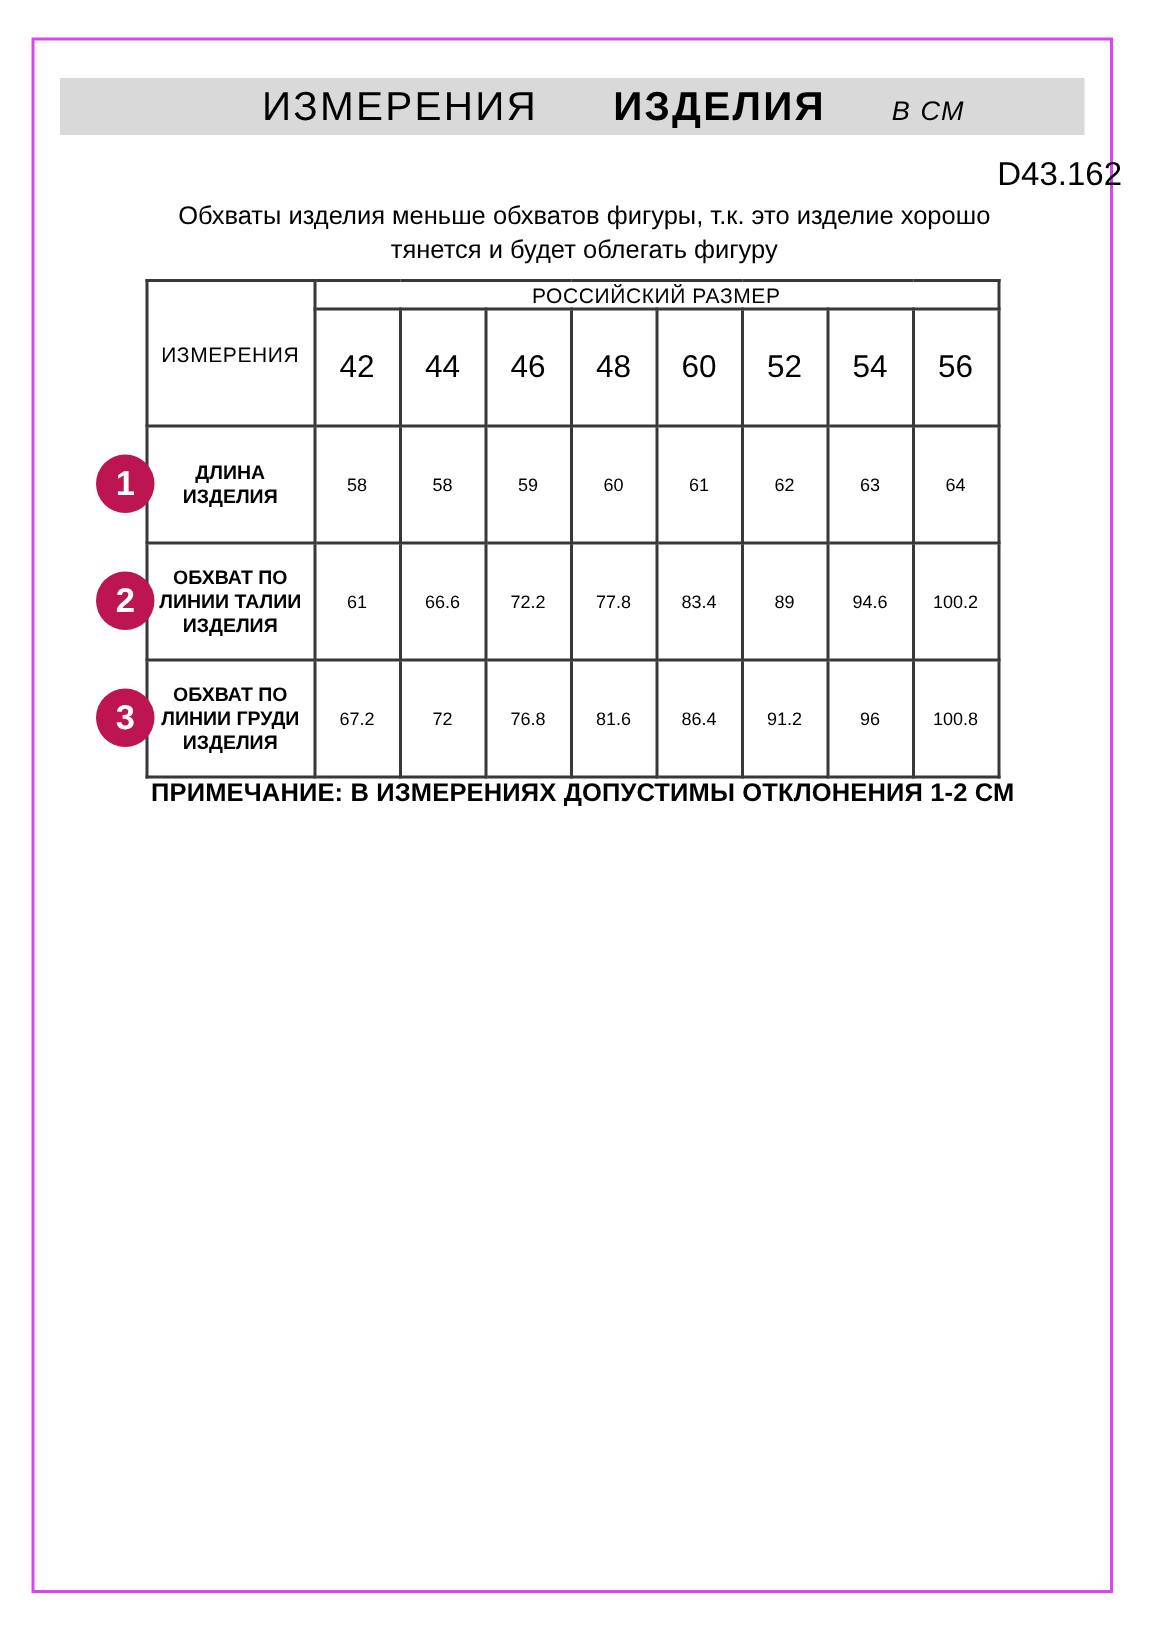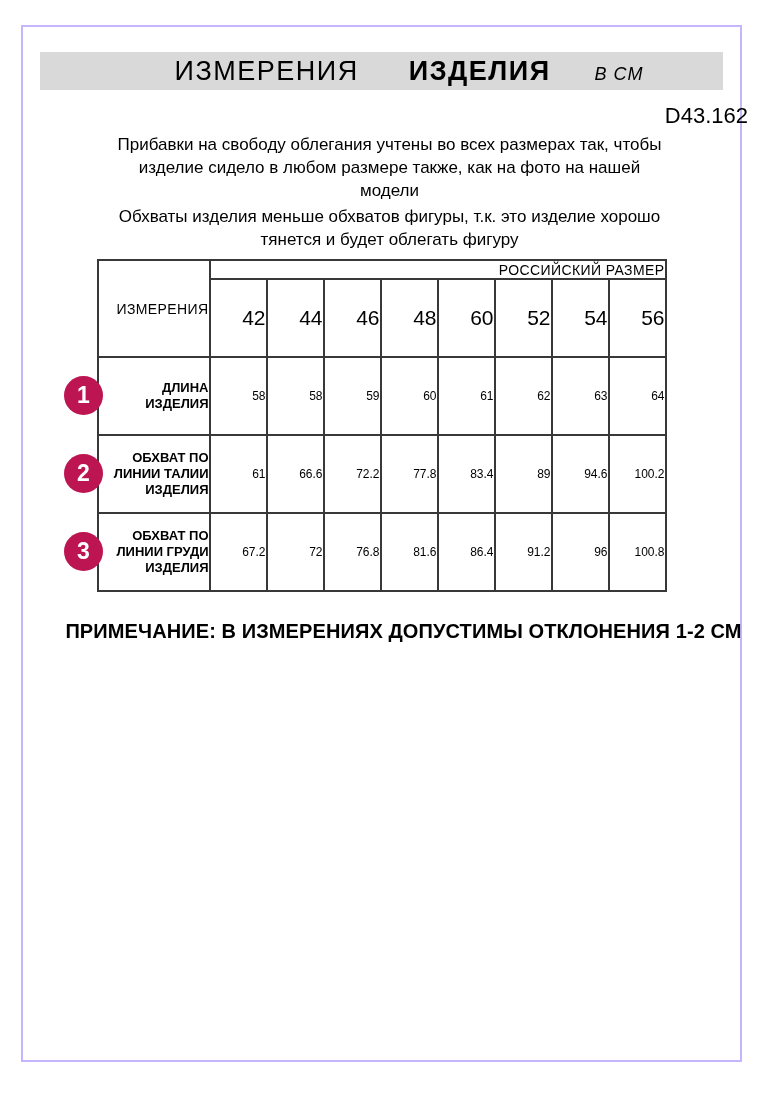--- a/index.html
+++ b/index.html
@@ -3,21 +3,21 @@
 <meta charset="utf-8">
 <style>
   html,body{margin:0;padding:0;}
   body{
     width:778px;height:1100px;background:#ffffff;color:#000;
     font-family:"Liberation Sans", sans-serif;
     position:relative;overflow:hidden;
   }
   .frame{
     position:absolute;left:21px;top:25px;width:721px;height:1037px;
-    border:2px solid #c4b5fd;box-sizing:border-box;background:#fff;
+    border:2px solid #d946ef;box-sizing:border-box;background:#fff;
   }
   
   .title-bar{
     height:38px;margin:25px 17px 0 17px;background:#d9d9d9;
     display:flex;align-items:center;justify-content:center;padding-left:55px;box-sizing:border-box;
   }
   .tb-main{font-size:27px;letter-spacing:1.5px;}
   .tb-bold{font-size:27px;font-weight:bold;letter-spacing:1.5px;margin-left:50px;}
   .tb-unit{font-size:18px;letter-spacing:1px;margin-left:44px;position:relative;top:3px;font-style:italic;}
   
@@ -25,56 +25,53 @@
   
   .intro{
     margin:4px auto 0;width:660px;text-align:center;
     font-size:17px;line-height:23px;white-space:pre-line;position:relative;left:8px;
   }
   .intro.second{margin-top:3px;}
   
   .table-zone{position:relative;margin-top:8px;}
   table.size-table{border-collapse:collapse;margin:0 auto;}
   table.size-table td{
-    border:2px solid #383838;text-align:right;vertical-align:middle;padding:0;
+    border:2px solid #383838;text-align:center;vertical-align:middle;padding:0;
   }
   td.corner{width:110px;font-size:14px;letter-spacing:0.4px;}
   td.group{height:17px;font-size:14px;letter-spacing:0.4px;}
   td.size-h{height:76px;width:55px;font-size:21px;font-weight:normal;}
   td.lbl{font-size:13px;line-height:16px;white-space:pre-line;height:76px;padding:0 4px;font-weight:bold;}
   td.val{font-size:12px;height:76px;}
   
   .badge{
     position:absolute;left:41px;width:39px;height:39px;border-radius:50%;
     background:#bd1551;color:#fff;font-size:23px;font-weight:bold;
     display:flex;align-items:center;justify-content:center;
   }
   .b1{top:117px}.b2{top:195px}.b3{top:273px}
   
   .note{
-    margin-top:28px;text-align:center;font-size:20px;font-weight:bold;
-    position:relative;left:22px;letter-spacing:0.1px;
+    margin-top:0;text-align:center;font-size:17px;font-weight:bold;
+    position:relative;left:7px;letter-spacing:0.1px;
   }
 </style>
 </head>
 <body>
 
 <div class="frame">
 
   <div class="title-bar">
     <span class="tb-main">ИЗМЕРЕНИЯ</span>
     <span class="tb-bold">ИЗДЕЛИЯ</span>
     <span class="tb-unit">В СМ</span>
   </div>
 
   <div class="model">D43.162</div>
 
-  <p class="intro">Прибавки на свободу облегания учтены во всех размерах так, чтобы
-изделие сидело в любом размере также, как на фото на нашей
-модели</p>
   <p class="intro second">Обхваты изделия меньше обхватов фигуры, т.к. это изделие хорошо
 тянется и будет облегать фигуру</p>
 
   <div class="table-zone">
 
     <div class="badge b1">1</div>
     <div class="badge b2">2</div>
     <div class="badge b3">3</div>
 
     <table class="size-table">

